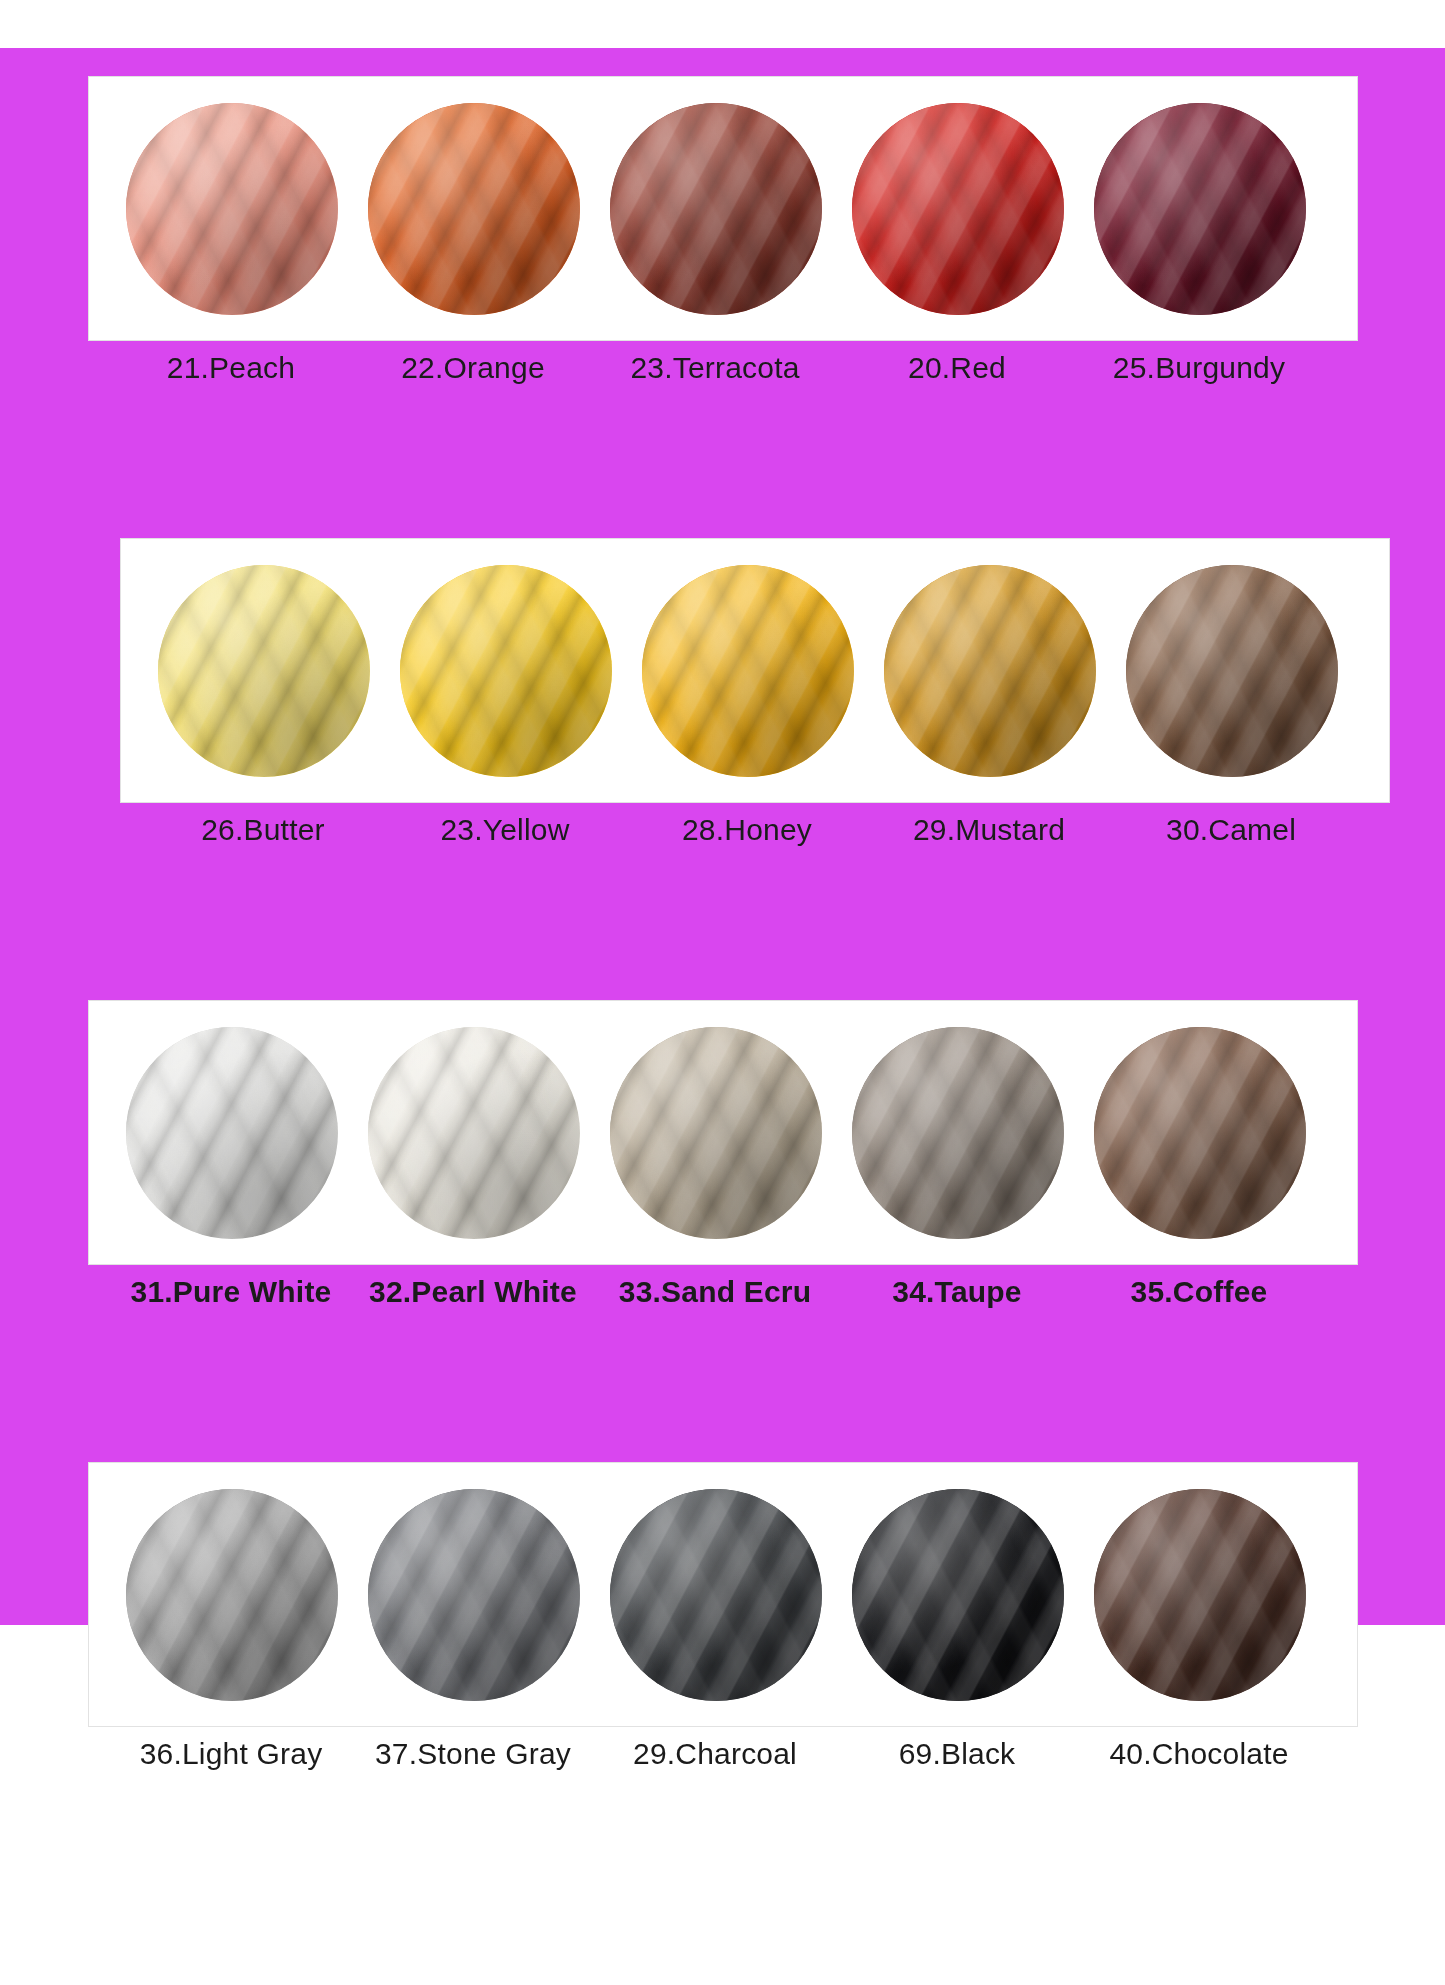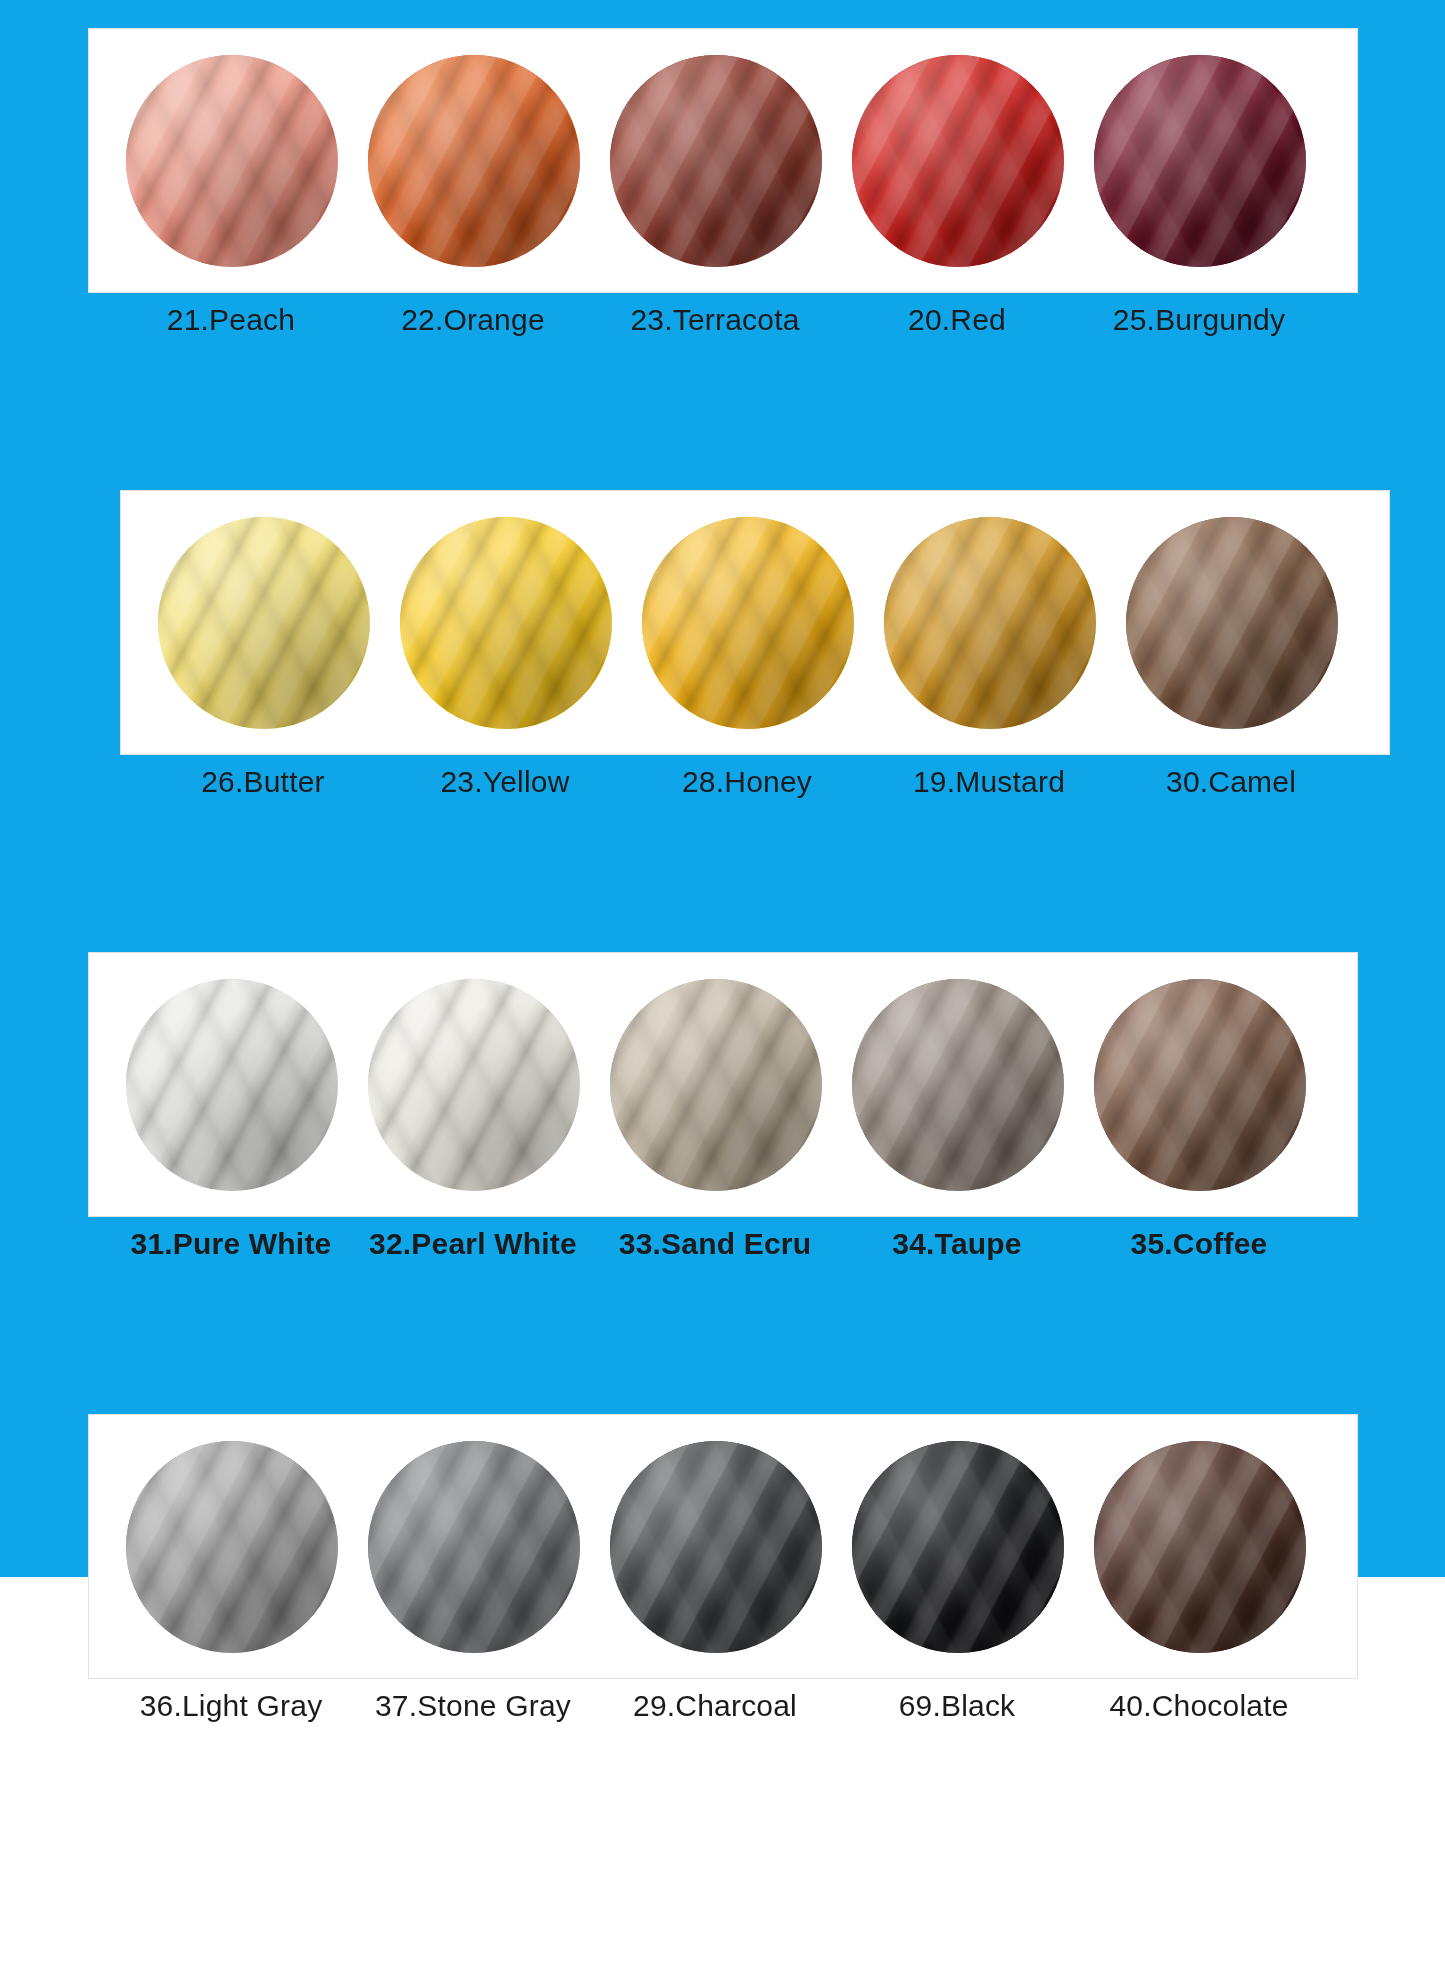--- a/index.html
+++ b/index.html
@@ -11,21 +11,22 @@
     width: 1445px;
     height: 1985px;
     font-family: "Liberation Sans", sans-serif;
     color: #1a1a1a;
     overflow: hidden;
   }
   .page {
     position: relative;
     width: 1445px;
     height: 1577px;
-    background: #0ea5e9;
+    background: #d946ef;
+    margin-top: 48px;
   }
   .swatch-group {
     position: absolute;
     left: 88px;
     width: 1270px;
   }
   .swatch-row {
     position: relative;
     box-sizing: border-box;
     border: 1px solid #e2e2e2;
@@ -210,21 +211,21 @@
           <div class="strands a"></div>
           <div class="strands b"></div>
           <div class="sheen"></div>
         </div>
       </div>
     </div>
     <div class="labels-row">
       <div class="label">26.Butter</div>
       <div class="label">23.Yellow</div>
       <div class="label">28.Honey</div>
-      <div class="label">19.Mustard</div>
+      <div class="label">29.Mustard</div>
       <div class="label">30.Camel</div>
     </div>
   </div>
 
   <div class="swatch-group" style="top:952px;font-weight:bold;">
     <div class="swatch-row">
       <div class="cell">
         <div class="disc" style="background: rgb(220, 220, 218);">
           <div class="base" style="background: linear-gradient(145deg, rgb(240, 240, 238) 0%, rgb(220, 220, 218) 45%, rgb(191, 191, 189) 100%);"></div>
           <div class="strands a"></div>

